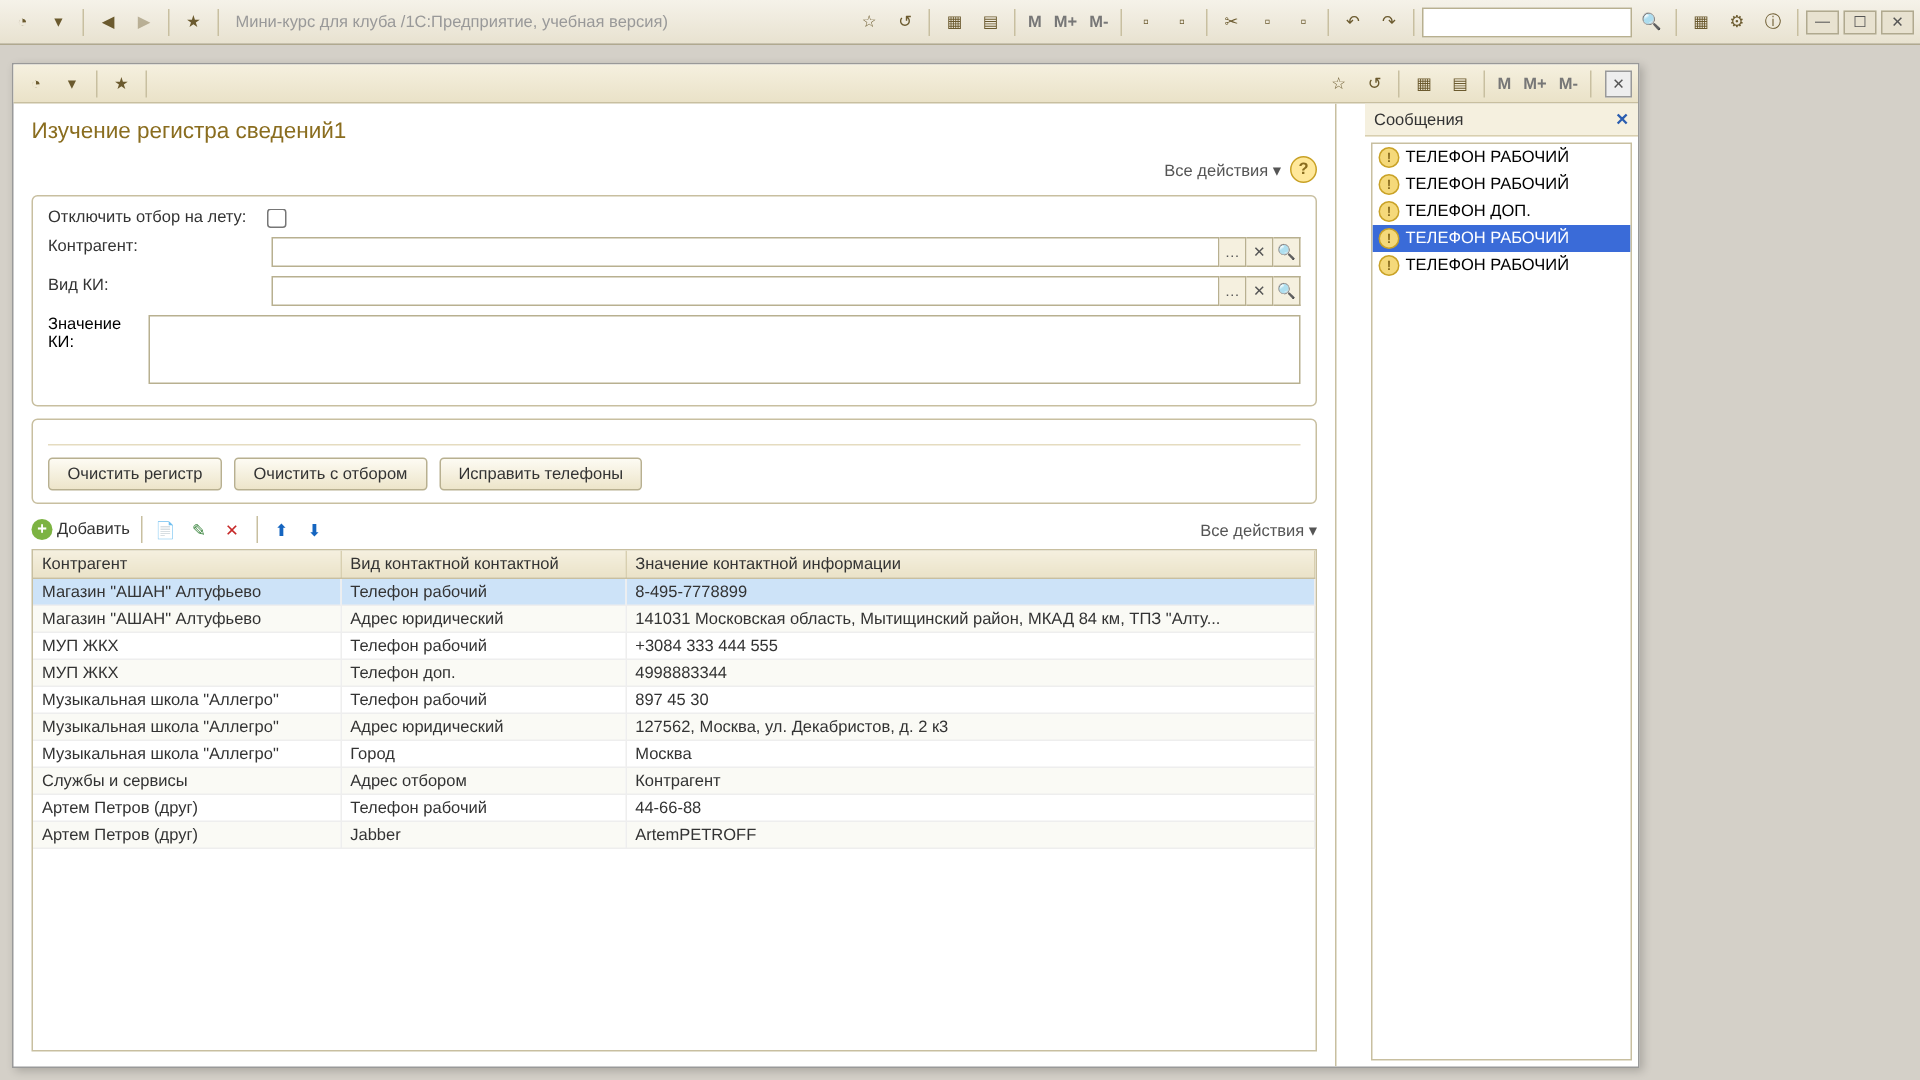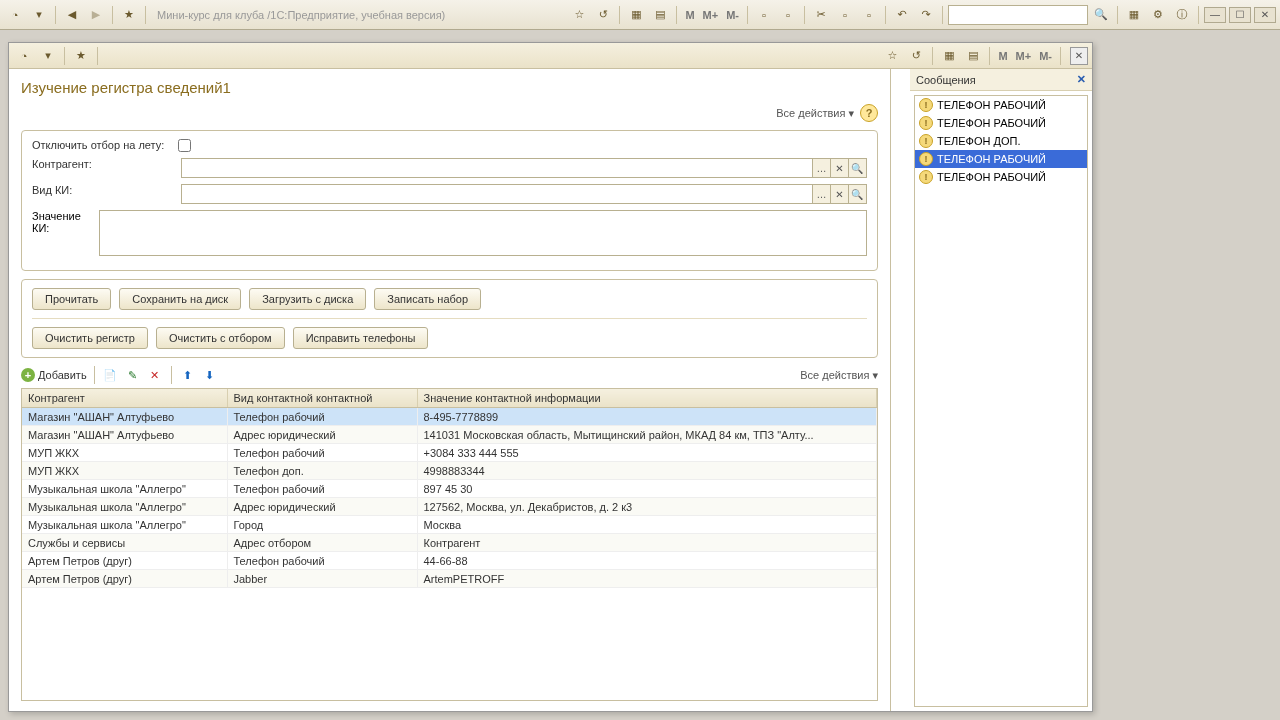--- a/index.html
+++ b/index.html
@@ -165,26 +165,20 @@
             <div class="mini-btn">🔍</div>
           </div>
         </div>
         <div class="form-row" style="flex-direction:row; align-items:stretch; gap:3px;">
           <span>Значение КИ:</span>
           <textarea class="textarea" style=""></textarea>
         </div>
       </div>
 
       <div class="btn-row">
-        <div class="btn-row-inner">
-          <button class="btn">Прочитать</button>
-          <button class="btn">Сохранить на диск</button>
-          <button class="btn">Загрузить с диска</button>
-          <button class="btn">Записать набор</button>
-        </div>
         <hr>
         <div class="btn-row-inner">
           <button class="btn">Очистить регистр</button>
           <button class="btn">Очистить с отбором</button>
           <button class="btn">Исправить телефоны</button>
         </div>
       </div>
 
       <div class="grid-toolbar">
         <div class="add">

